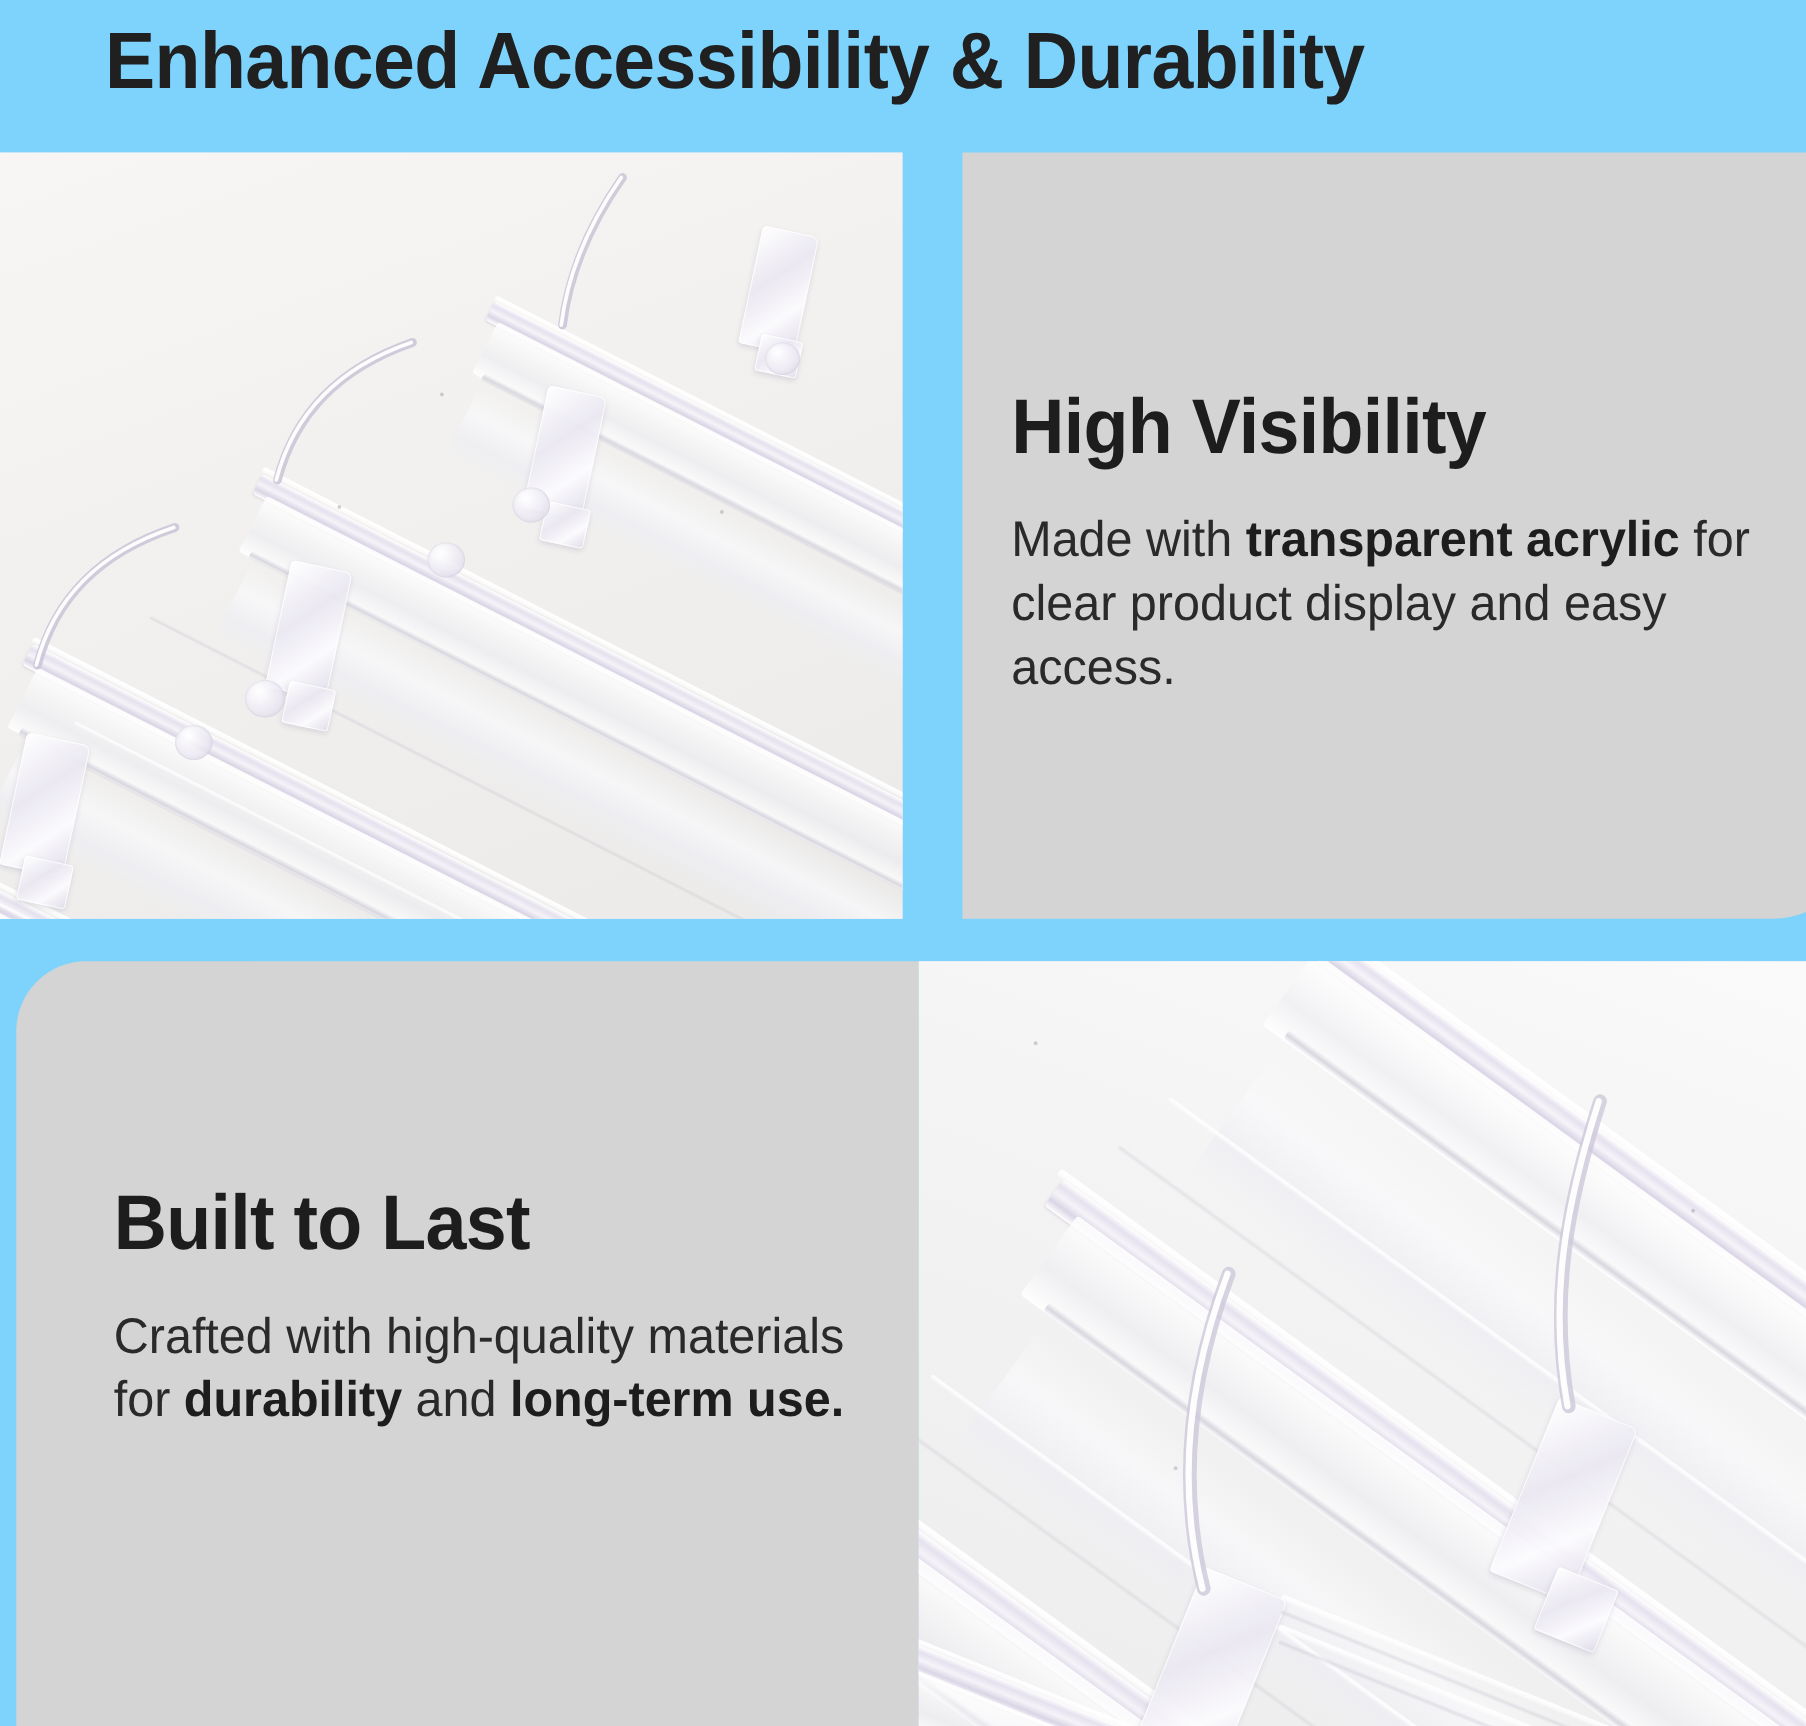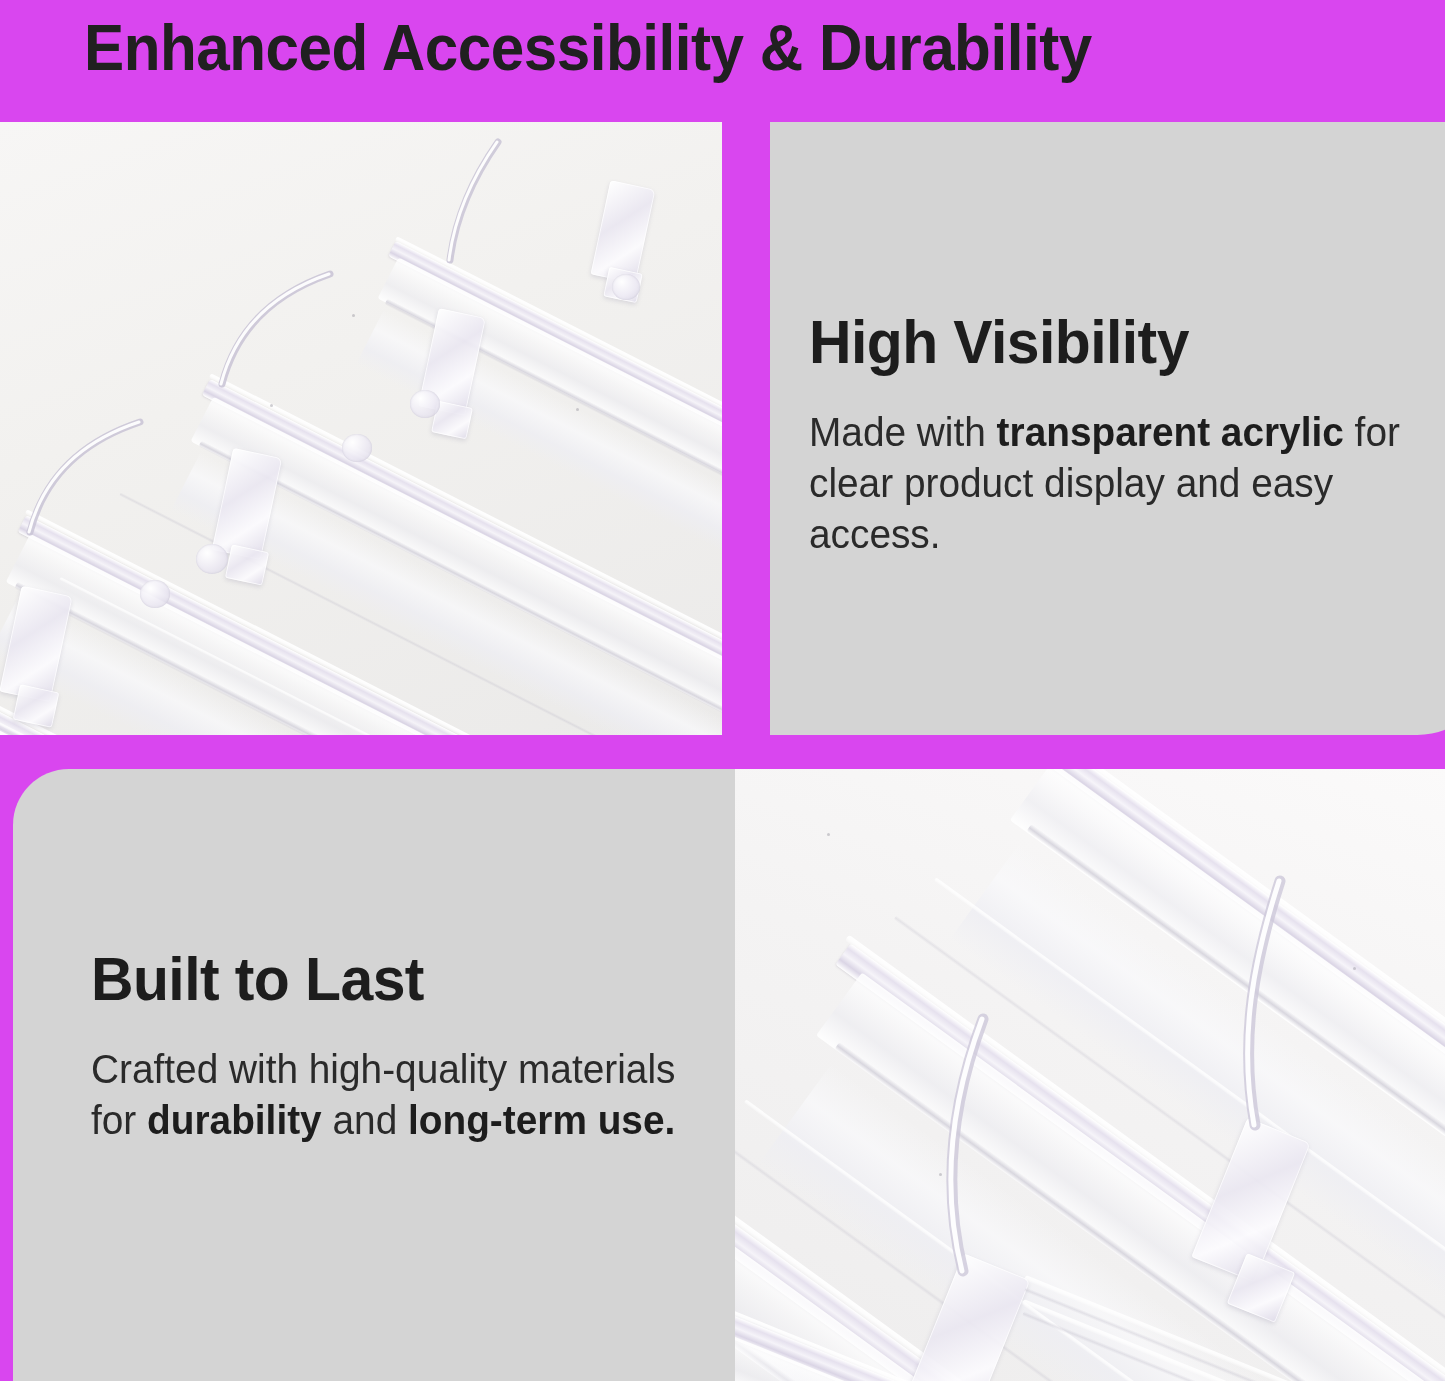--- a/index.html
+++ b/index.html
@@ -9,21 +9,21 @@
     height: 1381px;
     background: #ffffff;
     font-family: "Liberation Sans", sans-serif;
     overflow: hidden;
   }
 
   #page {
     position: relative;
     width: 1445px;
     height: 1381px;
-    background: #d946ef;
+    background: #7dd3fc;
   }
 
   
   #title-bar {
     position: absolute;
     left: 0;
     top: -8px;
     width: 1445px;
     height: 112px;
     display: flex;

